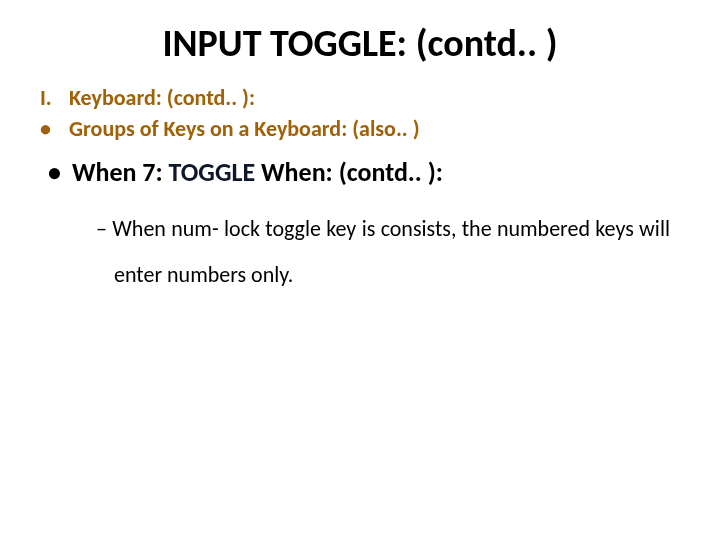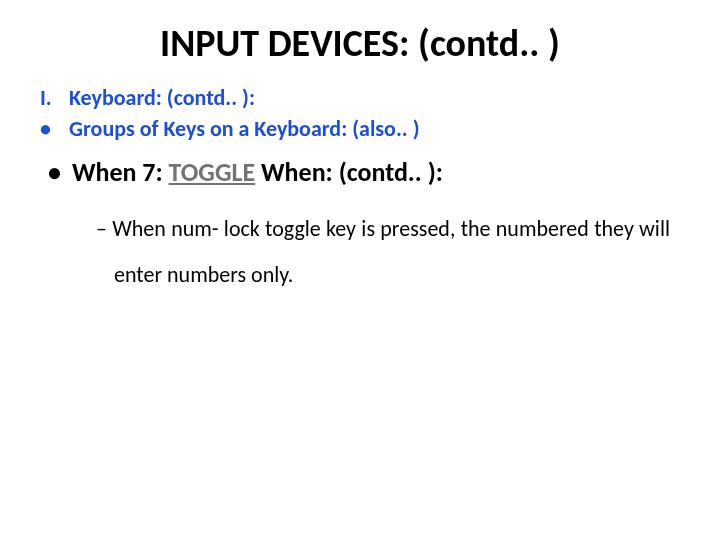--- a/index.html
+++ b/index.html
@@ -14,73 +14,72 @@
   }
   .title {
     font-size: 38px;
     font-weight: bold;
     text-align: center;
     margin-bottom: 18px;
   }
   .section-line {
     font-size: 22px;
     font-weight: bold;
-    color: #1d4ed8;
+    color: #a16207;
     margin-bottom: 4px;
   }
   .roman {
     display: inline-block;
     width: 24px;
   }
   .bullet-main {
     font-size: 26px;
     font-weight: bold;
     color: #000;
     margin-top: 14px;
     margin-bottom: 18px;
     padding-left: 8px;
   }
   .bullet-main .dot {
     display: inline-block;
     width: 18px;
   }
   .toggle-word {
-    color: #737373;
-    text-decoration: underline;
+    color: #0f172a;
   }
   .sub-bullets {
     padding-left: 56px;
     padding-right: 10px;
   }
   .sub-bullets p {
     font-size: 22px;
     line-height: 2.1;
     margin-bottom: 18px;
     text-align: justify;
     text-indent: -18px;
     padding-left: 18px;
   }
 </style>
 </head>
 <body>
 
-<div class="title">INPUT DEVICES: (contd.. )</div>
+<div class="title">INPUT TOGGLE: (contd.. )</div>
 
 <div class="section-line">
   <span class="roman">I.</span>
   <span>Keyboard: (contd.. ):</span>
 </div>
 
 <div class="section-line">
   <span class="roman">•</span>
   <span>Groups of Keys on a Keyboard: (also.. )</span>
 </div>
 
 <div class="bullet-main">
   <span class="dot">•</span>
   <span>When 7:</span>
   <span class="toggle-word">TOGGLE</span>
   <span>When:  (contd.. ):</span>
 </div>
 
 <div class="sub-bullets">
-  <p>– When num- lock toggle key is pressed, the numbered they will enter numbers only.</p>
+  <p>– When num- lock toggle key is consists, the numbered keys will enter numbers only.</p>
 </div>
 
 </body></html>

